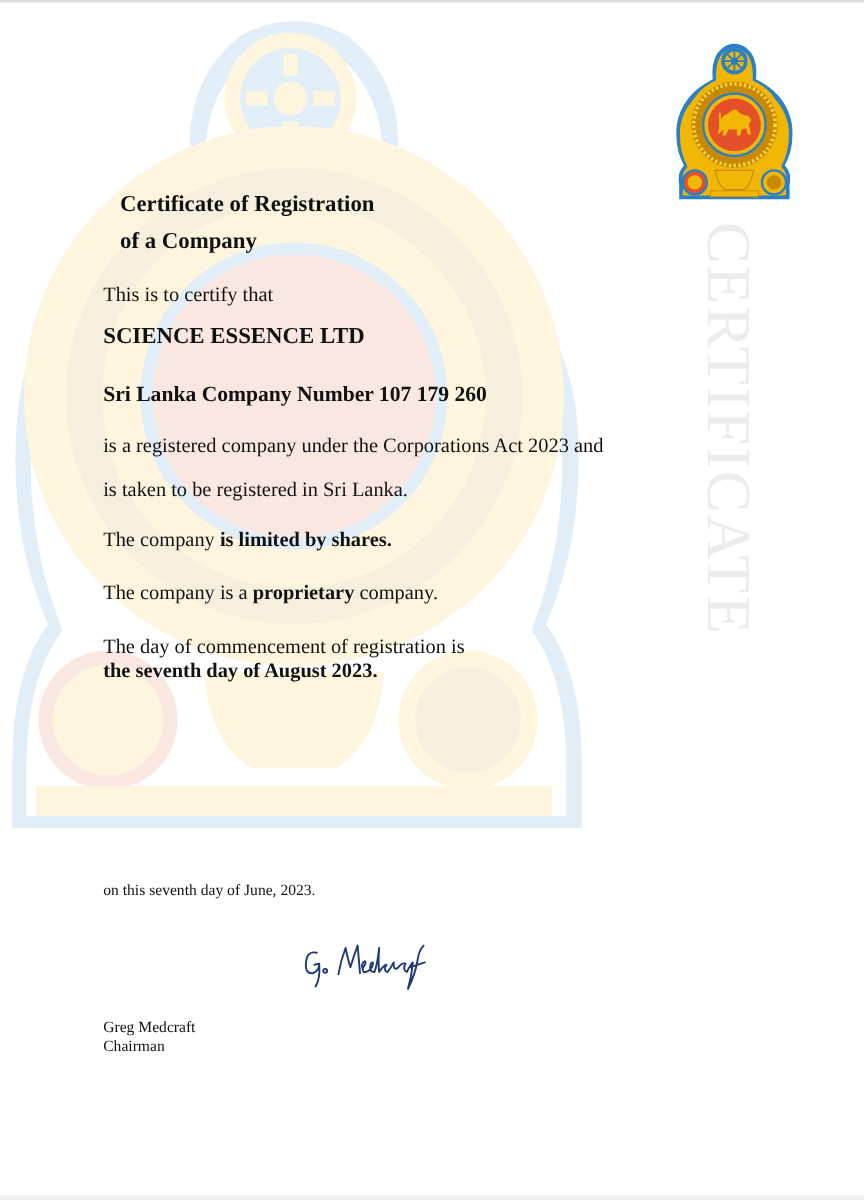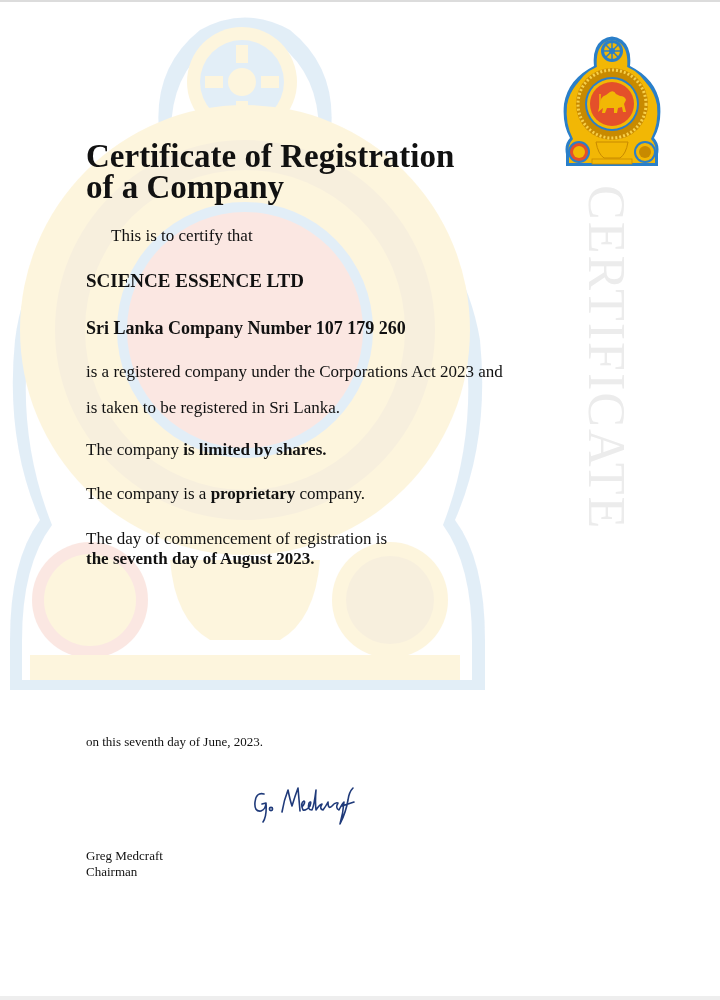--- a/index.html
+++ b/index.html
@@ -24,21 +24,21 @@
       position: absolute; left: 580px; top: 185px;
       writing-mode: vertical-rl;
       font-size: 52px; letter-spacing: 2px;
       color: #ececec; font-weight: normal;
       line-height: 1;
     }
 
     .content { position: absolute; left: 86px; top: 0; width: 490px; }
     .title {
       position: absolute; top: 141px; left: 0;
-      font-size: 33px; font-weight: bold; line-height: 31px; margin: 0;
+      font-size: 19px; font-weight: bold; line-height: 31px; margin: 14px;
       white-space: nowrap;
     }
     .p { position: absolute; left: 0; font-size: 17px; white-space: nowrap; line-height: 20px; }
     .company-name { position: absolute; left: 0; top: 270px; font-size: 19px; font-weight: bold; white-space: nowrap; text-align: center; }
     .company-number { position: absolute; left: 0; top: 318px; font-size: 18px; font-weight: bold; white-space: nowrap; }
     b { font-weight: bold; }
 
     .issued { position: absolute; left: 86px; top: 734px; font-size: 13px; line-height: 16px; }
     .issued div { white-space: nowrap; }
     .signature { position: absolute; left: 250px; top: 782px; width: 115px; height: 45px; }
@@ -118,21 +118,21 @@
 </svg>
 
 <div class="vertical-word">CERTIFICATE</div>
 
 <div class="content">
   <h1 class="title">
     <span>Certificate of Registration</span><br>
     <span>of a Company</span>
   </h1>
 
-  <div class="p" style="top:226px;margin-left:25px;">This is to certify that</div>
+  <div class="p" style="top:236px;">This is to certify that</div>
 
   <div class="company-name">SCIENCE ESSENCE LTD</div>
 
   <div class="company-number">Sri Lanka Company Number 107 179 260</div>
 
   <div class="p" style="top:362px;">is a registered company under the Corporations Act 2023 and</div>
   <div class="p" style="top:398px;">is taken to be registered in  Sri Lanka.</div>
 
   <div class="p" style="top:440px;text-align:right;"><span>The company </span><b>is limited by shares.</b></div>
 

